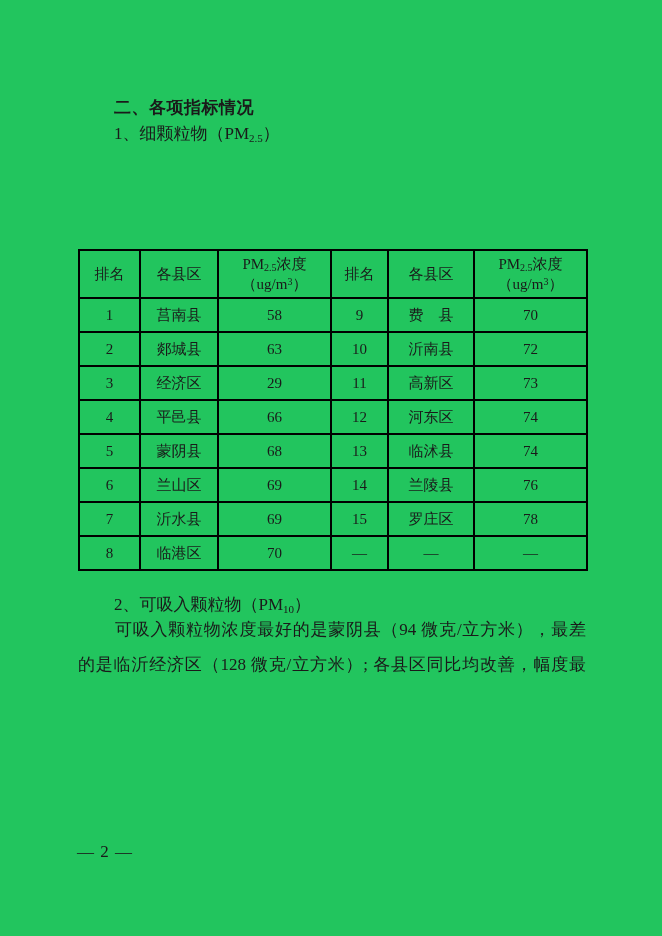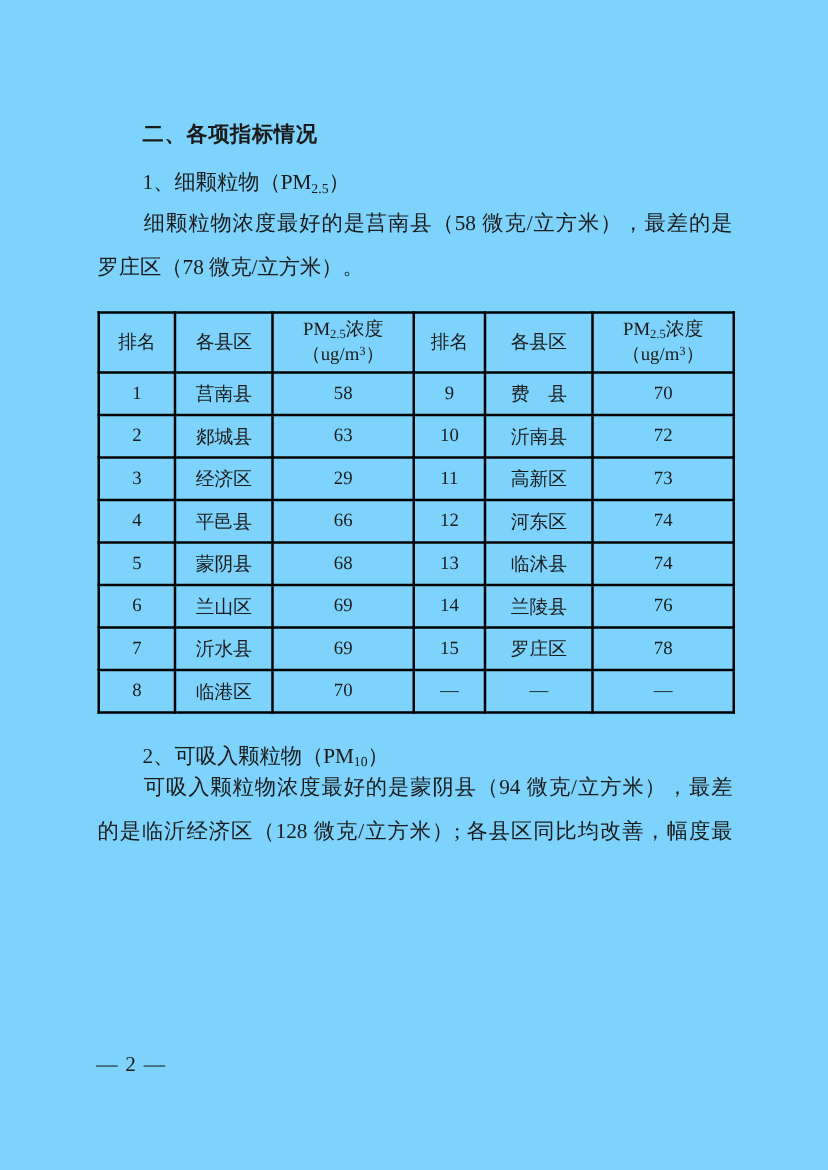--- a/index.html
+++ b/index.html
@@ -4,42 +4,42 @@
 <style>
   html, body {
     margin: 0;
     padding: 0;
     background: #ffffff;
   }
   .page {
     position: relative;
     width: 662px;
     height: 936px;
-    background: #7dd3fc;
+    background: #22c55e;
     overflow: hidden;
     font-family: "Liberation Serif", "DejaVu Serif", serif;
     color: #1a1a1a;
   }
   .section-heading {
     position: absolute;
     left: 114px;
     top: 96px;
     font-family: "Liberation Sans", "DejaVu Sans", sans-serif;
     font-weight: 700;
     font-size: 17px;
     letter-spacing: 0.5px;
     white-space: nowrap;
   }
   .sub-heading {
     position: absolute;
     left: 114px;
     font-size: 17px;
     white-space: nowrap;
   }
-  #sub-heading-pm25 { top: 134px; }
+  #sub-heading-pm25 { top: 122px; }
   #sub-heading-pm10 { top: 593px; }
   .sub-heading sub {
     font-size: 11px;
     vertical-align: -3px;
     line-height: 0;
   }
   .para {
     position: absolute;
     left: 78px;
     width: 508px;
@@ -88,24 +88,20 @@
 <body>
 
 <div class="page">
 
   <div class="section-heading">二、各项指标情况</div>
 
   <div class="sub-heading" id="sub-heading-pm25">
     <span>1、细颗粒物（PM</span><sub>2.5</sub><span>）</span>
   </div>
 
-  <div class="para" id="para-pm25">
-    <div class="line justify first-indent">细颗粒物浓度最好的是莒南县（58 微克/立方米），最差的是</div>
-    <div class="line">罗庄区（78 微克/立方米）。</div>
-  </div>
 
   <table class="data-table">
     <colgroup>
       <col style="width:61px">
         <col style="width:78px">
         <col style="width:113px">
       <col style="width:57px">
         <col style="width:86px">
         <col style="width:113px">
     </colgroup>

